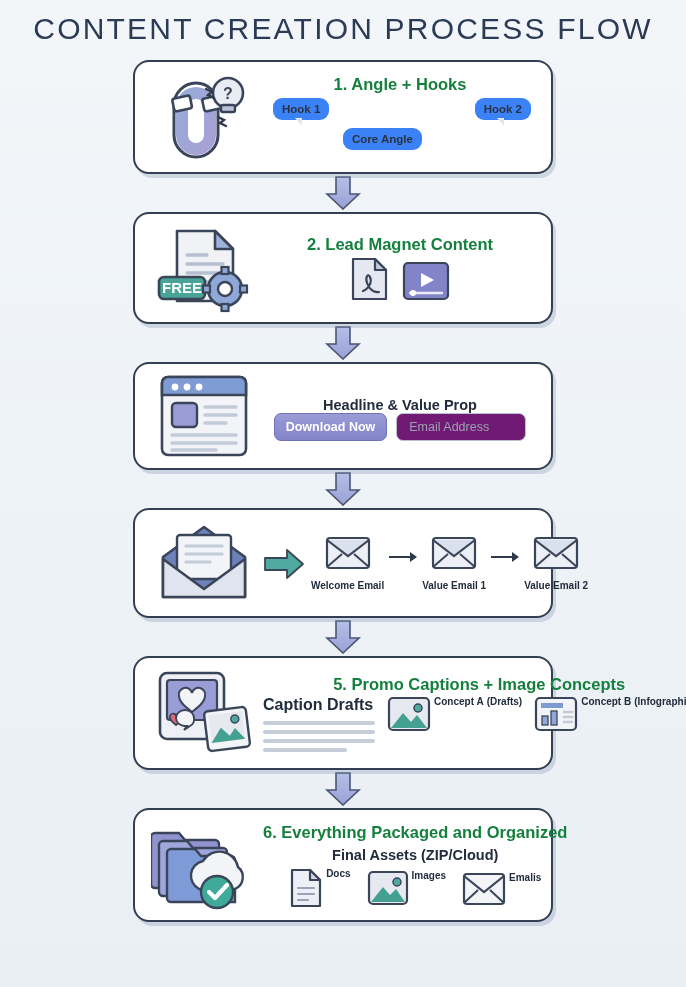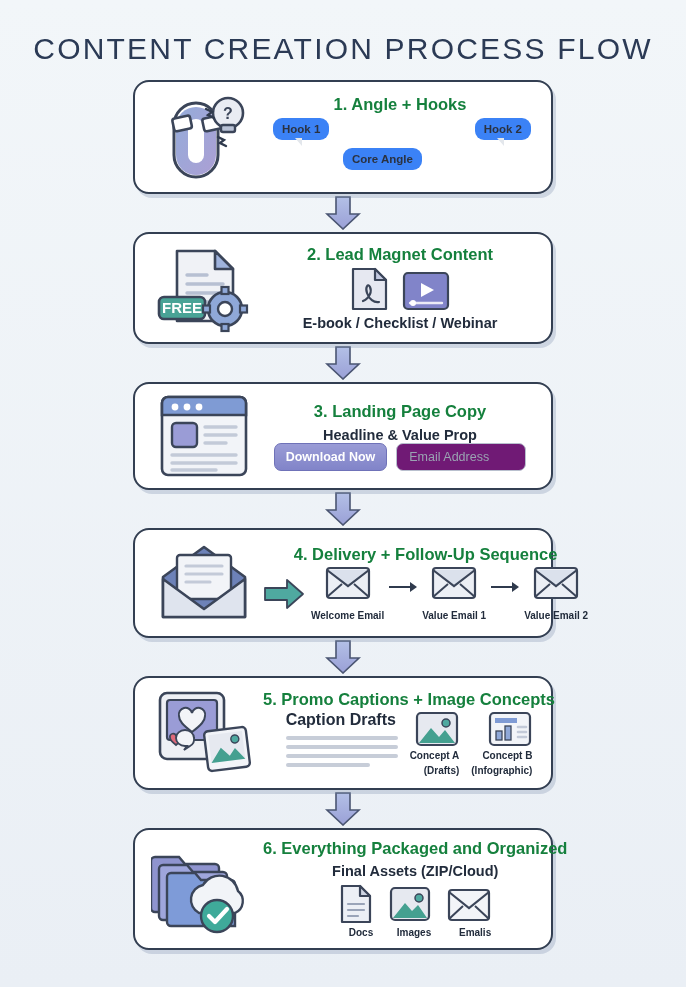--- a/index.html
+++ b/index.html
@@ -9,21 +9,21 @@
     font-family: "Liberation Sans", sans-serif;
     overflow: hidden;
   }
   .page {
     position: relative;
     width: 686px; height: 987px;
     background: linear-gradient(180deg, #f2f6f9 0%, #eaeff5 100%);
     display: flex; flex-direction: column; align-items: center;
   }
   .title {
-    margin-top: 32px;
+    margin-top: 12px;
     font-size: 30px;
     letter-spacing: 2.2px;
     font-weight: 400;
     color: #2b3a55;
     text-align: center;
     white-space: nowrap;
   }
   .flow { margin-top: 14px; display: flex; flex-direction: column; align-items: center; }
 
   .card {
@@ -58,21 +58,21 @@
     border-left: 7px solid transparent; border-right: 0 solid transparent;
     border-top: 8px solid #e3e7ec;
   }
   .b1 { left: 8px; top: 0; }
   .b2 { right: 4px; top: 0; }
   .b3 { left: 78px; top: 30px; }
   .b3::after { display:none; }
 
   
   .icon-row { display: flex; gap: 14px; align-items: flex-end; justify-content: center; margin-top: 3px; }
-  .icon-item { display: flex; flex-direction: column; align-items: flex-end; gap: 3px; }
+  .icon-item { display: flex; flex-direction: row; align-items: flex-start; gap: 3px; }
 
   
   .lp-row { display:flex; align-items:center; gap: 9px; }
   .dl-btn {
     background: linear-gradient(180deg,#9a9cd6,#8184c9);
     border: 1.5px solid #6f72b8; border-radius: 7px;
     color: #ffffff; font-size: 12.5px; font-weight: bold;
     padding: 6px 11px; white-space: nowrap;
   }
   .email-field {
@@ -173,21 +173,20 @@
             <path d="M25 2 v11 h11 z" fill="#c3c9e0" stroke="#3b4559" stroke-width="2.2" stroke-linejoin="round"></path>
             <path d="M13 34 c7-3 9-10 7-14 c-2-4-5 0-3 6 c2 6 7 10 12 9" fill="none" stroke="#3b4559" stroke-width="2.2" stroke-linecap="round"></path>
           </svg>
           <svg width="48" height="40" viewBox="0 0 48 40">
             <rect x="2" y="2" width="44" height="36" rx="4" fill="#8184c9" stroke="#3b4559" stroke-width="2.2"></rect>
             <path d="M19 12 l13 7 l-13 7 z" fill="#ffffff"></path>
             <line x1="8" y1="32" x2="40" y2="32" stroke="#ffffff" stroke-width="2.4" stroke-linecap="round" opacity="0.85"></line>
             <circle cx="11" cy="32" r="3" fill="#ffffff"></circle>
           </svg>
         </div>
-        <div class="sub-title" style="margin-top:4px;">E-book / Checklist / Webinar</div>
       </div>
     </div>
 
     <svg class="connector" viewBox="0 0 40 34">
       <path d="M13 1 h14 v17 h9 L20 33 L4 18 h9 z" fill="url(#ag)" stroke="#4a5572" stroke-width="1.6"></path>
     </svg>
 
     <div class="card">
       <div class="icon-col">
         <svg width="92" height="86" viewBox="0 0 92 86">
@@ -201,21 +200,20 @@
             <line x1="47" y1="34" x2="78" y2="34"></line>
               <line x1="47" y1="42" x2="78" y2="42"></line>
               <line x1="47" y1="50" x2="68" y2="50"></line>
             <line x1="14" y1="62" x2="78" y2="62"></line>
               <line x1="14" y1="70" x2="78" y2="70"></line>
               <line x1="14" y1="77" x2="58" y2="77"></line>
           </g>
         </svg>
       </div>
       <div class="body-col">
-        <div class="step-title">3. Landing Page Copy</div>
         <div class="sub-title" style="margin-top:6px;">Headline &amp; Value Prop</div>
         <div class="lp-row">
           <span class="dl-btn">Download Now</span>
           <span class="email-field">Email Address</span>
         </div>
       </div>
     </div>
 
     <svg class="connector" viewBox="0 0 40 34">
       <path d="M13 1 h14 v17 h9 L20 33 L4 18 h9 z" fill="url(#ag)" stroke="#4a5572" stroke-width="1.6"></path>
@@ -228,21 +226,20 @@
           <rect x="22" y="16" width="54" height="44" rx="3" fill="#f2f4f8" stroke="#3b4559" stroke-width="2.4"></rect>
           <g stroke="#c3cad8" stroke-width="3.2" stroke-linecap="round">
             <line x1="31" y1="27" x2="67" y2="27"></line>
               <line x1="31" y1="35" x2="67" y2="35"></line>
               <line x1="31" y1="43" x2="55" y2="43"></line>
           </g>
           <path d="M8 40 L49 70 L90 40 v38 h-82 z" fill="#dfe4ee" stroke="#3b4559" stroke-width="2.6" stroke-linejoin="round"></path>
         </svg>
       </div>
       <div class="body-col">
-        <div class="step-title">4. Delivery + Follow-Up Sequence</div>
         <div class="seq">
           <svg width="42" height="32" viewBox="0 0 42 32" style="margin-right:2px;">
             <path d="M2 10 h22 v-8 l16 14 l-16 14 v-8 h-22 z" fill="#4fa9a0" stroke="#3b4559" stroke-width="1.8" stroke-linejoin="round"></path>
           </svg>
           <div class="seq-item">
             <svg width="46" height="34" viewBox="0 0 46 34">
               <rect x="2" y="2" width="42" height="30" rx="3" fill="#eceff5" stroke="#3b4559" stroke-width="2.2"></rect>
               <path d="M2 4 L23 20 L44 4" fill="#dbe1ec" stroke="#3b4559" stroke-width="2.2"></path>
               <path d="M2 31 L17 18 M44 31 L29 18" stroke="#3b4559" stroke-width="2"></path>
             </svg>

